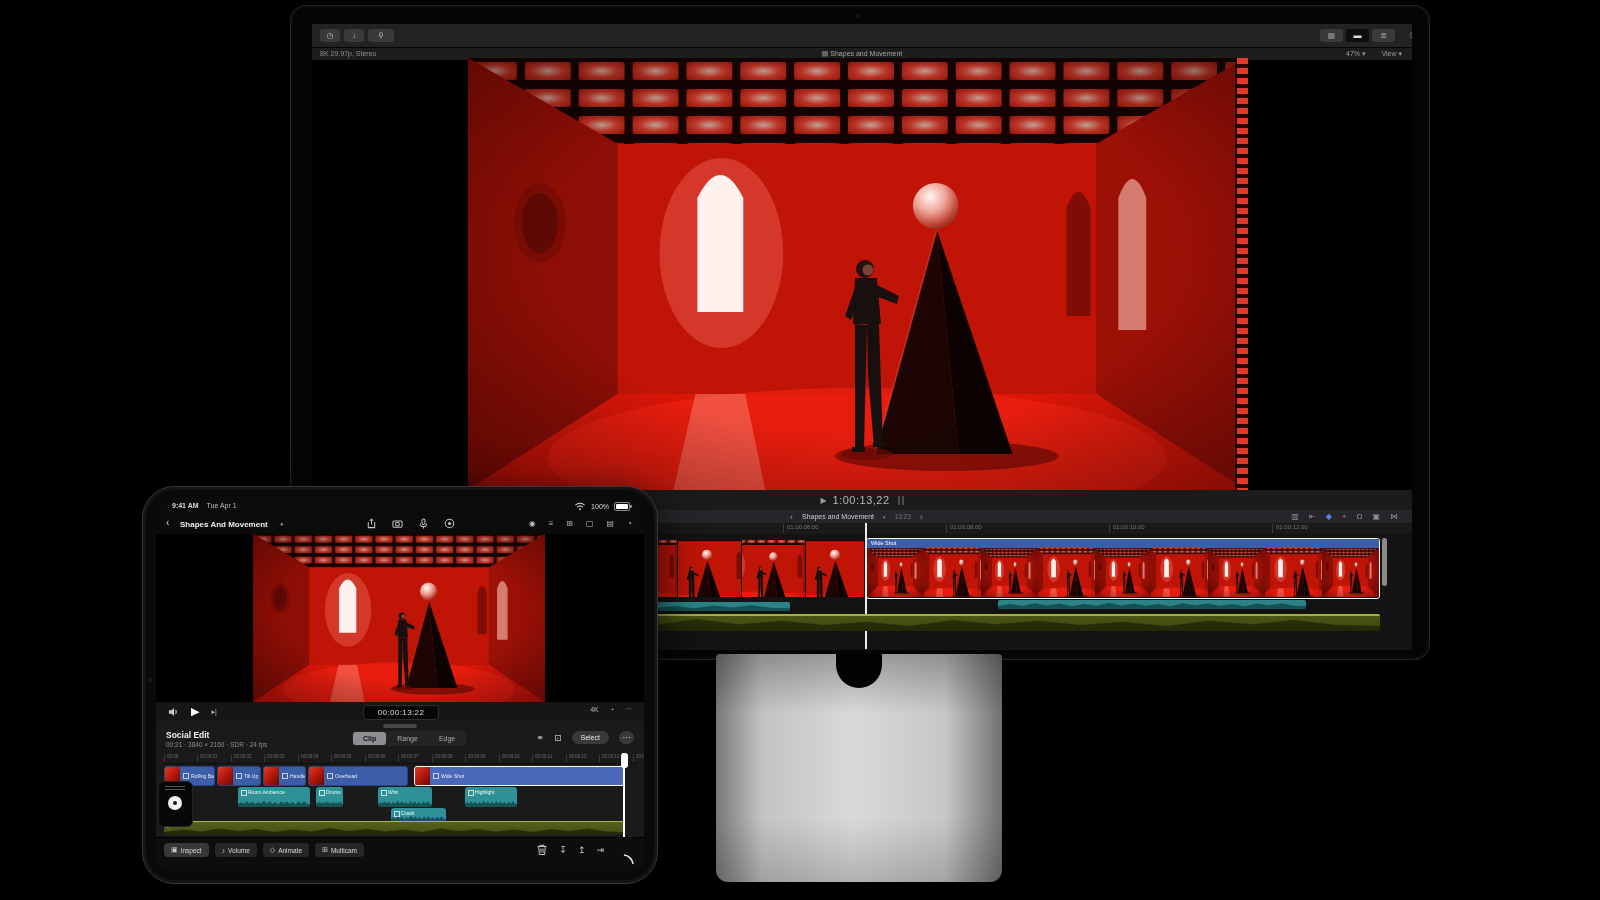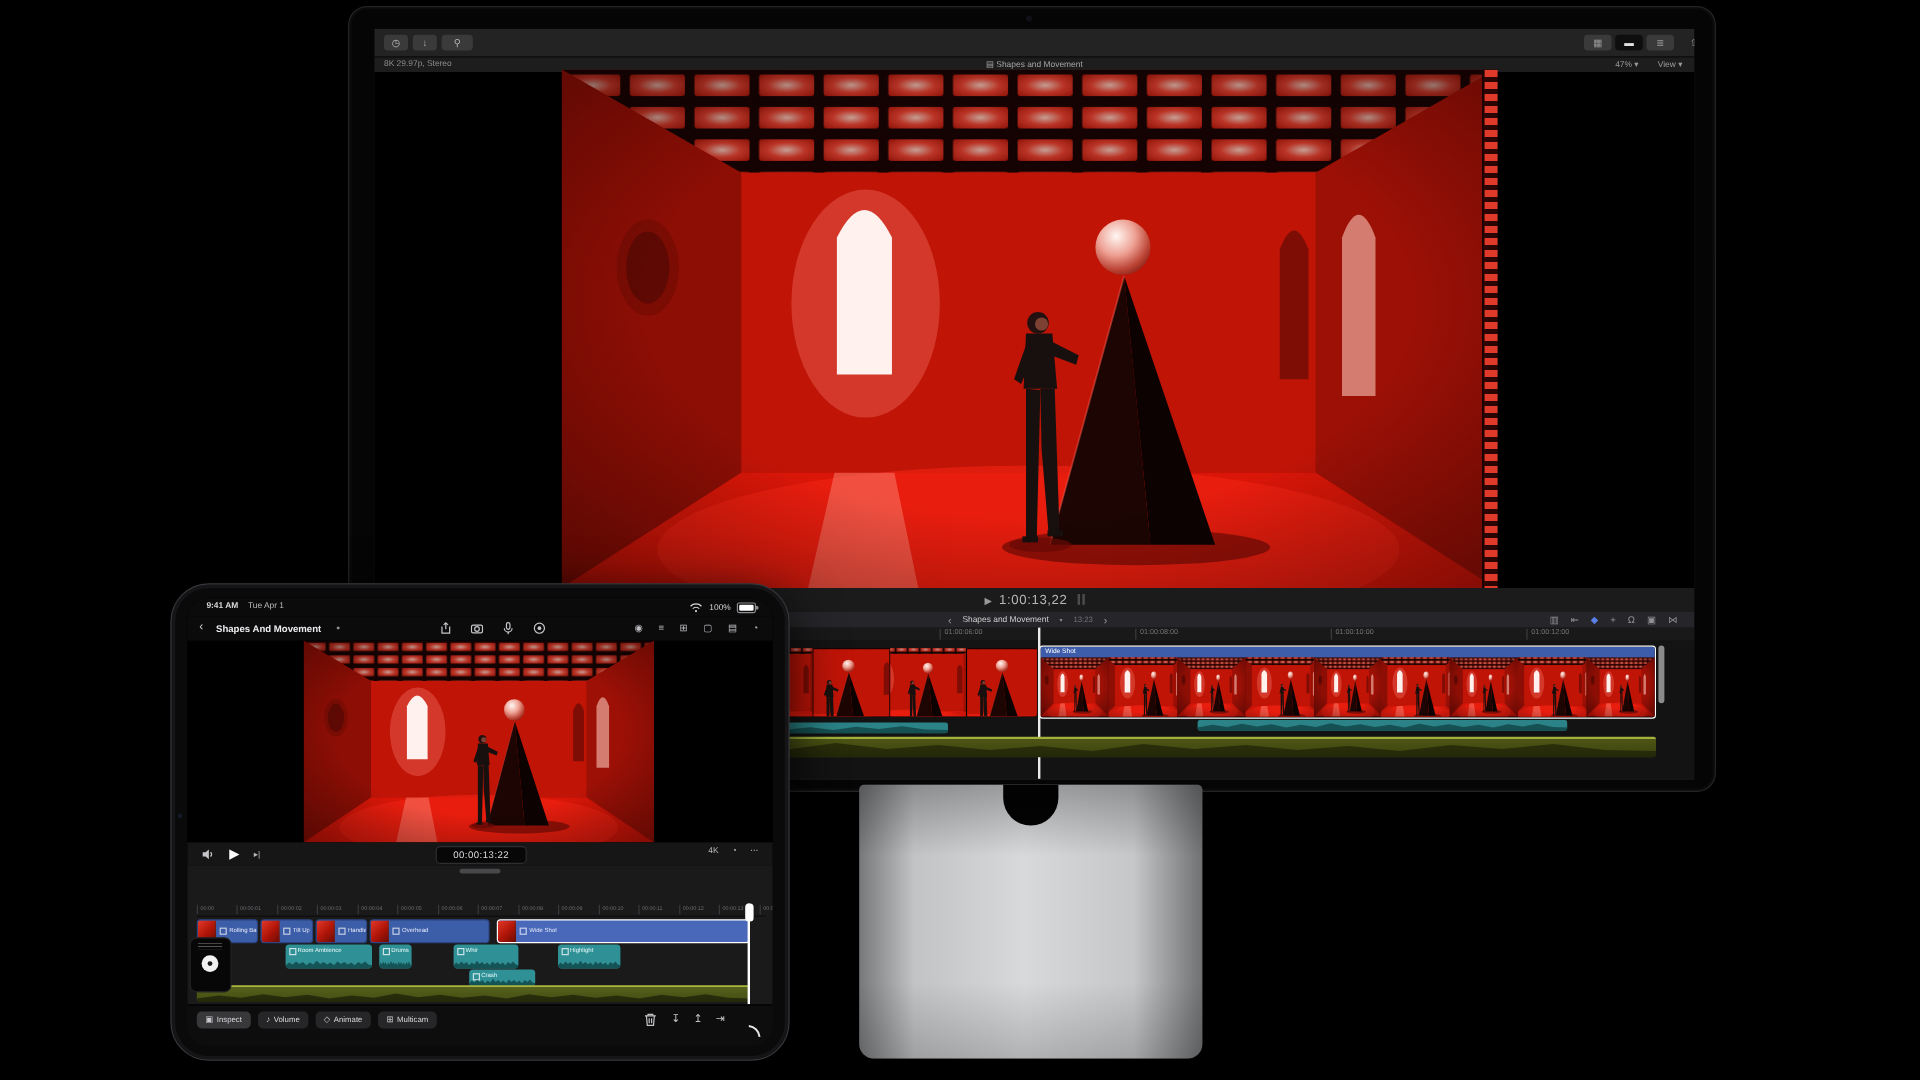--- a/index.html
+++ b/index.html
@@ -557,20 +557,35 @@
       <div class="right">
         <span>4K</span>
         <span>◔</span>
         <span>⋯</span>
       </div>
     </div>
 
     <div class="ip-lower">
       <div class="ip-handle"></div>
 
+      <div class="ip-header">
+        <span class="ttl">Social Edit</span>
+        <span class="meta">00:21 · 3840 × 2160 · SDR · 24 fps</span>
+        <div class="seg">
+          <span class="opt sel">Clip</span>
+          <span class="opt">Range</span>
+          <span class="opt">Edge</span>
+        </div>
+        <div class="right">
+          <span>⚭</span>
+          <span>⊡</span>
+          <span class="pill-btn">Select</span>
+          <span class="pill-rnd">⋯</span>
+        </div>
+      </div>
 
       <div class="ip-ruler">
         <span class="ip-tick" style="left:0px">00:00</span>
         <span class="ip-tick" style="left:33px">00:00:01</span>
         <span class="ip-tick" style="left:67px">00:00:02</span>
         <span class="ip-tick" style="left:100px">00:00:03</span>
         <span class="ip-tick" style="left:134px">00:00:04</span>
         <span class="ip-tick" style="left:167px">00:00:05</span>
         <span class="ip-tick" style="left:201px">00:00:06</span>
         <span class="ip-tick" style="left:234px">00:00:07</span>

